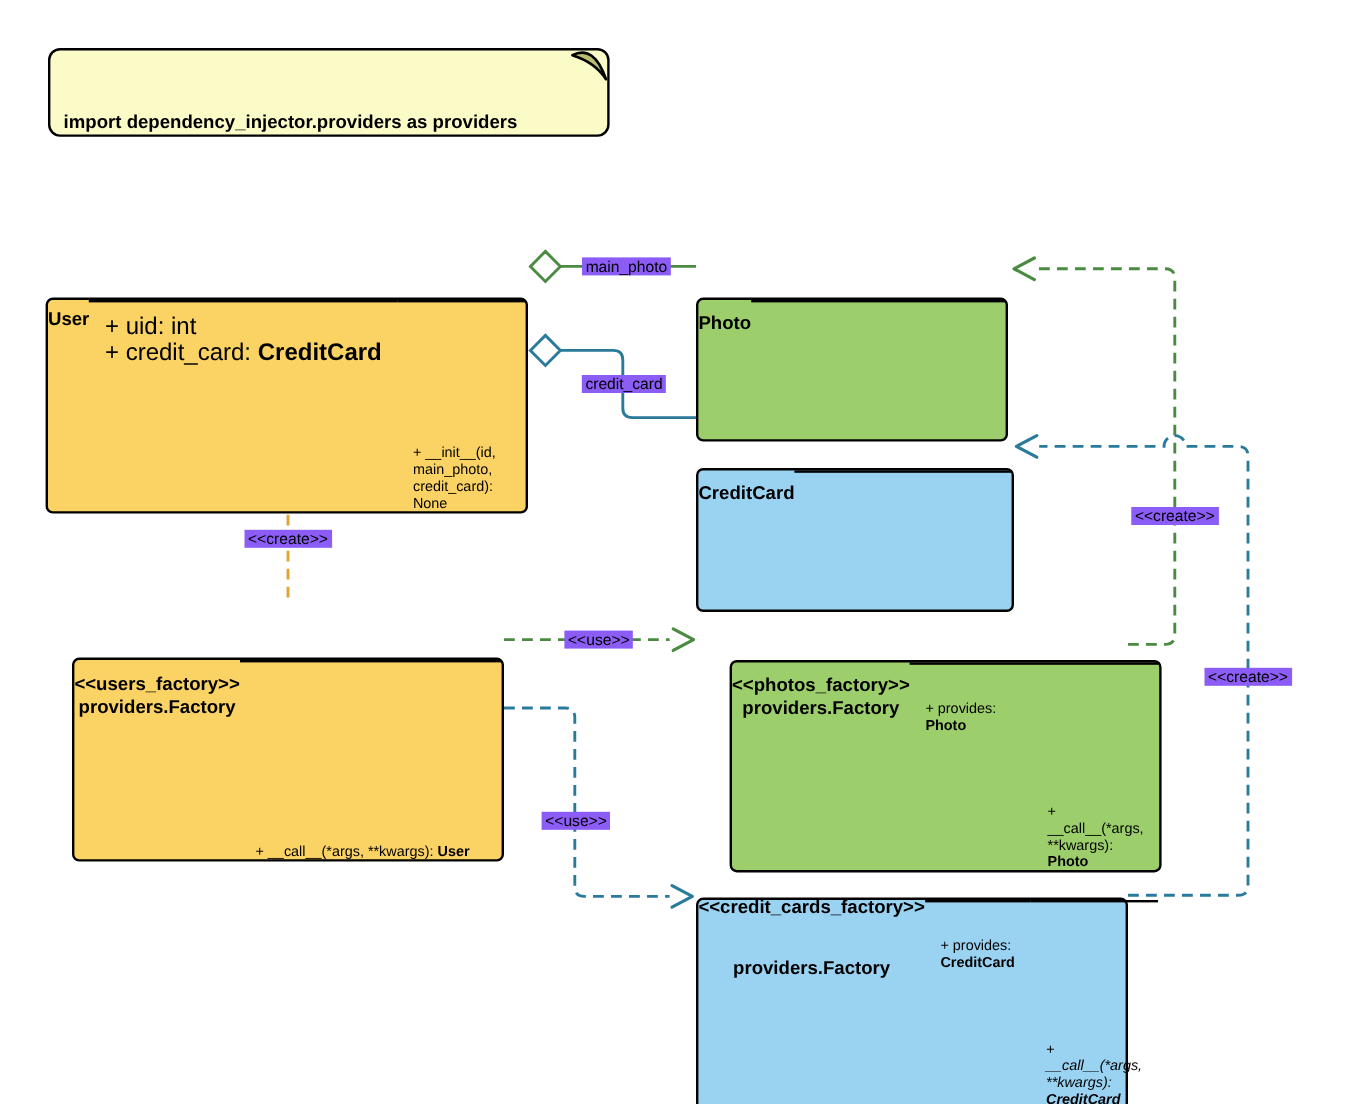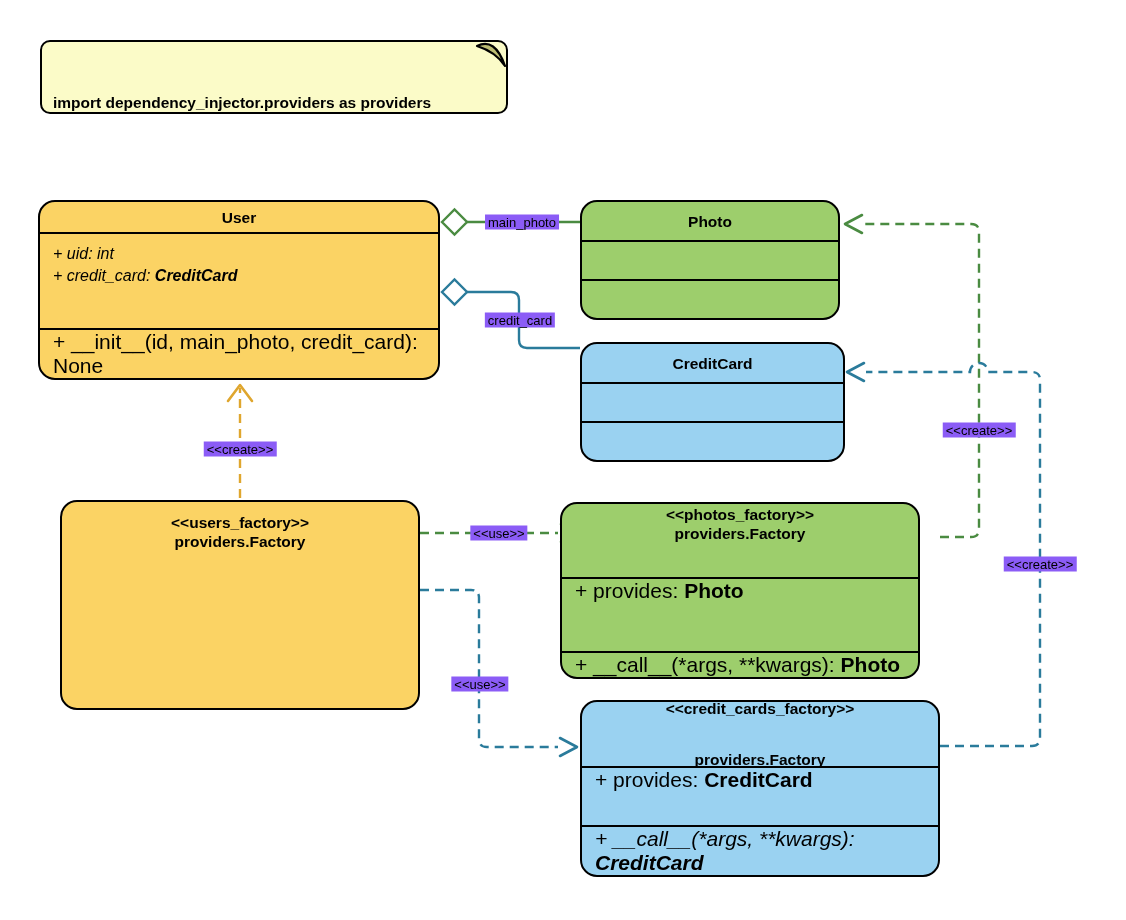--- a/index.html
+++ b/index.html
@@ -25,33 +25,33 @@
   .diamond{fill:#ffffff;stroke-width:2.4px;}
   .diamond.green{stroke:var(--edge-green);}
   .diamond.teal{stroke:var(--edge-teal);}
   .head{fill:none;stroke-width:2.6px;stroke-linecap:round;stroke-linejoin:round;}
   .head.green{stroke:var(--edge-green);}
   .head.teal{stroke:var(--edge-teal);}
   .head.gold{stroke:var(--edge-yellow);}
   
   .uml{
     position:absolute;background:var(--class-yellow);
-    border:2.5px solid var(--border);border-radius:17px;
-    display:flex;flex-direction:column;
+    border:2.5px solid var(--border);border-radius:6px;
+    display:flex;flex-direction:row;margin-top:48px;
   }
   .uml.green{background:var(--class-green);}
   .uml.blue{background:var(--class-blue);}
   .uml .title{
     display:flex;flex-direction:column;align-items:center;justify-content:center;
     font-weight:bold;font-size:15.5px;line-height:19px;text-align:center;
   }
   .uml .sect{border-top:2px solid var(--border);}
   .uml .attrs{padding:9px 13px 0 13px;}
-  .uml .attrs .row{font-size:16px;line-height:22px;font-style:italic;}
-  .uml .mrow{display:flex;align-items:flex-start;padding:0 13px;font-size:21px;}
+  .uml .attrs .row{font-size:20px;line-height:22px;}
+  .uml .mrow{display:flex;align-items:flex-end;padding:0 13px;font-size:12px;}
   .b{font-weight:bold;}
   
   .note{
     position:absolute;left:40px;top:40px;width:468px;height:74px;
     background:var(--note-yellow);border:2.5px solid var(--border);border-radius:10px;
     display:flex;align-items:flex-end;padding-left:11px;
     font-weight:bold;font-size:15.5px;
   }
   .note svg{position:absolute;top:-8px;right:-5px;}
   
@@ -118,28 +118,31 @@
   </div>
 
   <div class="uml blue" style="left:580px;top:342px;width:265px;height:120px;">
     <div class="title" style="height:38px;">
       <span>CreditCard</span>
     </div>
     <div class="sect" style="height:39px;"></div>
     <div class="sect" style="flex:1;"></div>
   </div>
 
-  <div class="uml" style="left:60px;top:500px;width:360px;height:210px;">
+  <div class="uml" style="left:60px;top:500px;width:360px;height:170px;">
     <div class="title" style="height:60px;">
       <span>&lt;&lt;users_factory&gt;&gt;</span>
       <span>providers.Factory</span>
     </div>
+    <div class="sect mrow" style="flex:1;">
+      <div><span>+ __call__(*args, **kwargs): </span><span class="b">User</span></div>
+    </div>
   </div>
 
-  <div class="uml green" style="left:560px;top:502px;width:360px;height:177px;gap:32px;">
+  <div class="uml green" style="left:608px;top:502px;width:360px;height:177px;">
     <div class="title" style="height:58px;">
       <span>&lt;&lt;photos_factory&gt;&gt;</span>
       <span>providers.Factory</span>
     </div>
     <div class="sect mrow" style="height:59px;">
       <div><span>+ provides: </span><span class="b">Photo</span></div>
     </div>
     <div class="sect mrow" style="flex:1;">
       <div><span>+ __call__(*args, **kwargs): </span><span class="b">Photo</span></div>
     </div>

